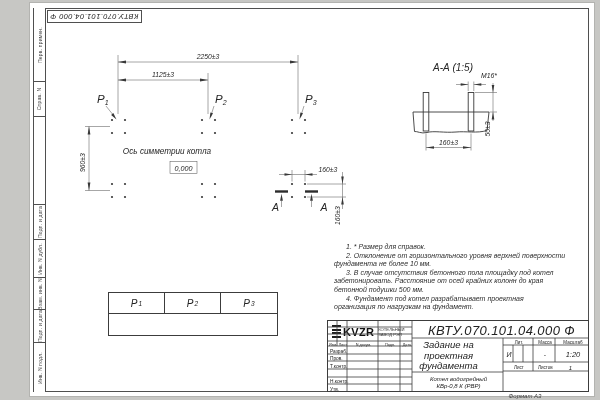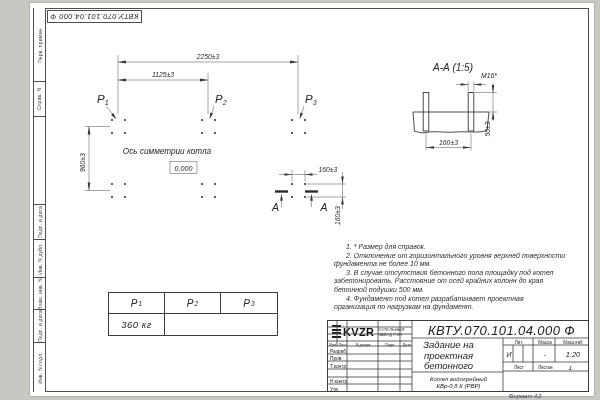--- a/index.html
+++ b/index.html
@@ -110,29 +110,28 @@
       <sub>1</sub>
     </div>
   <div class="pt-c hd cr">
       <span>Р</span>
       <sub>2</sub>
     </div>
   <div class="pt-c hd">
       <span>Р</span>
       <sub>3</sub>
     </div>
-  <div class="pt-c val cr">360 кг</div>
 </div>
 
 <div class="abs tb">
   <div class="tcell docnum">КВТУ.070.101.04.000 Ф</div>
   <div class="tcell ttl">
     <span>Задание на</span>
     <span>проектная</span>
-    <span>бетонного</span>
+    <span>фундамента</span>
   </div>
   <div class="tcell prod">
     <span>Котел водогрейный</span>
     <span>КВр-0,8 К (РВР)</span>
   </div>
   <div class="tcell xs" style="left:0;top:21px;width:10px;height:5px">Изм.</div>
   <div class="tcell xs" style="left:10px;top:21px;width:10px;height:5px">Лист</div>
   <div class="tcell xs" style="left:20px;top:21px;width:31px;height:5px">N докум.</div>
   <div class="tcell xs" style="left:51px;top:21px;width:22px;height:5px">Подп.</div>
   <div class="tcell xs" style="left:73px;top:21px;width:12px;height:5px">Дата</div>

